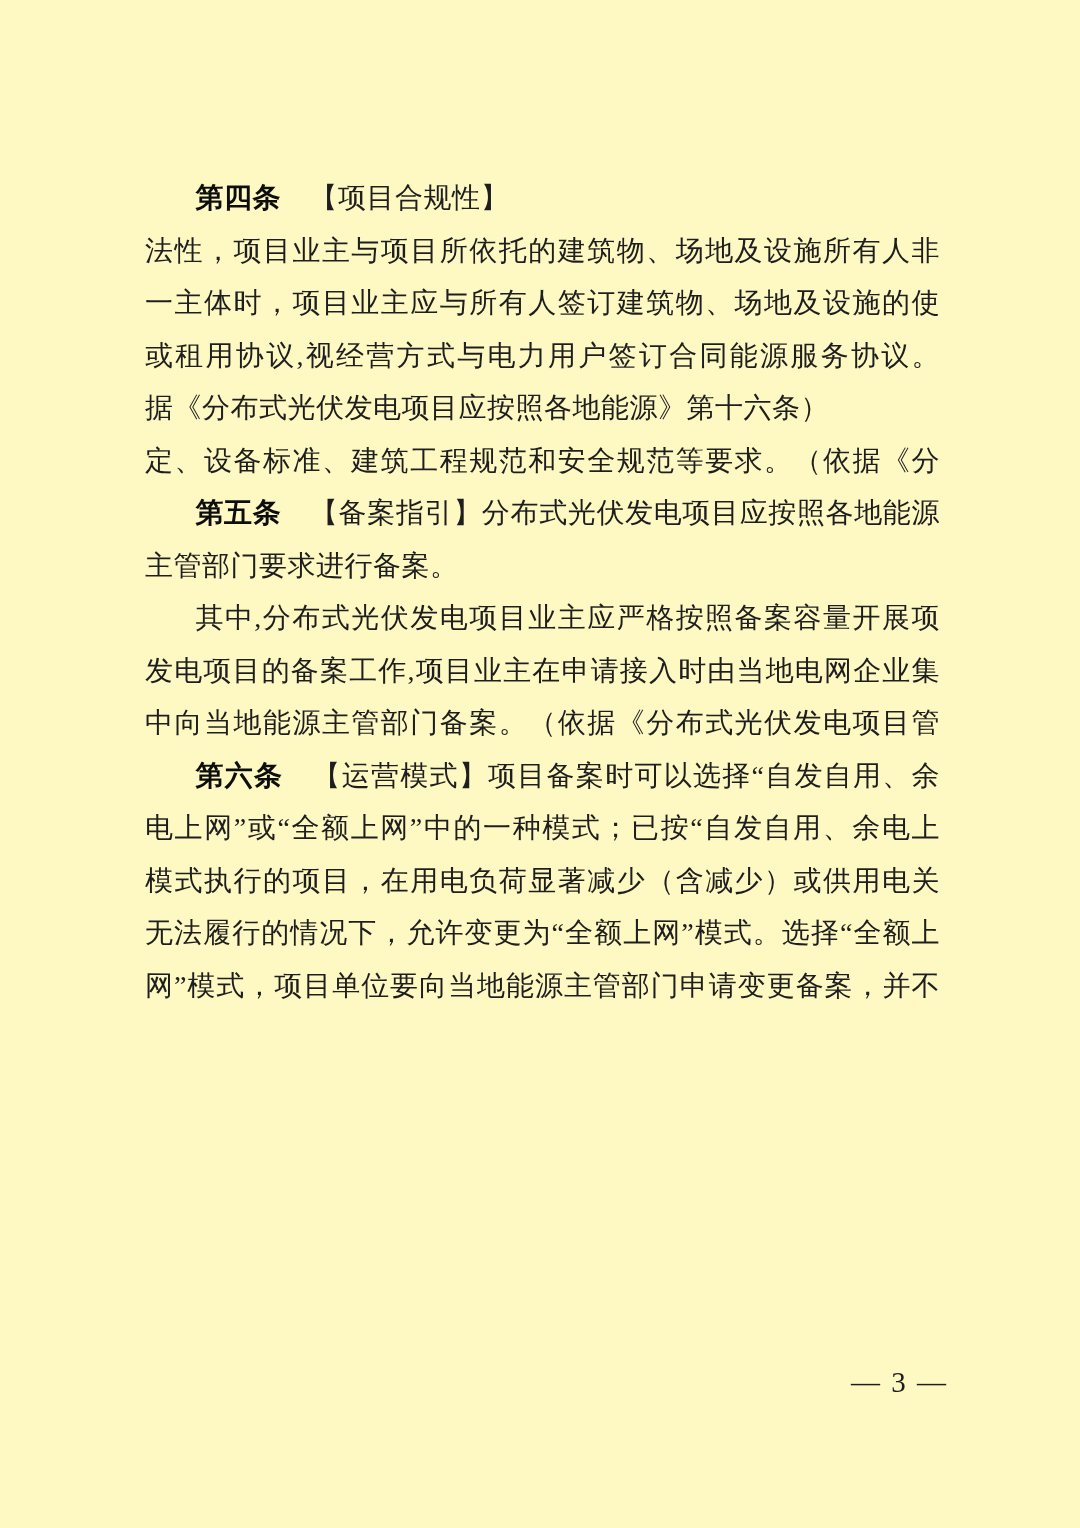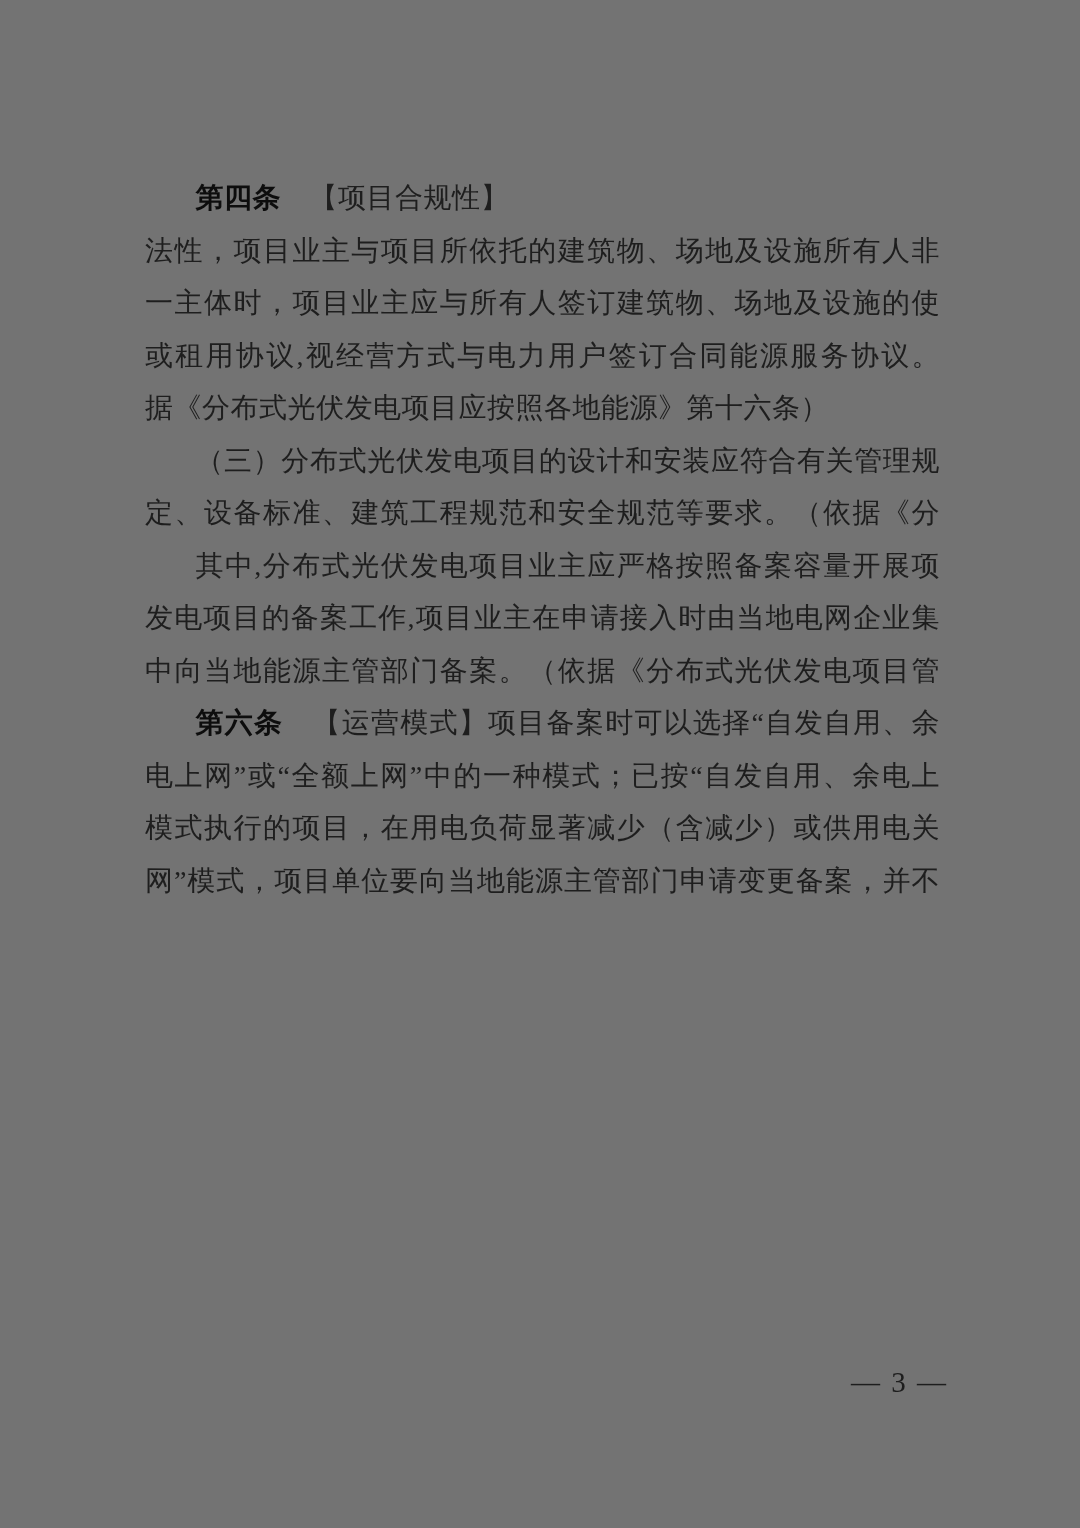--- a/index.html
+++ b/index.html
@@ -4,21 +4,21 @@
 <style>
   html, body {
     margin: 0;
     padding: 0;
     background: #ffffff;
   }
   .page {
     position: relative;
     width: 1080px;
     height: 1528px;
-    background: #737373;
+    background: #fef9c3;
     font-family: "Liberation Serif", "DejaVu Serif", serif;
     color: #1e1e1e;
     overflow: hidden;
   }
   .content {
     position: absolute;
     left: 145px;
     top: 172px;
     width: 795px;
   }
@@ -55,26 +55,28 @@
 </head>
 <body>
 
 <div class="page">
   <div class="content">
       <div class="line indent"><span class="term">第四条</span><span>　【项目合规性】</span></div>
       <div class="line justify"><span>法性，项目业主与项目所依托的建筑物、场地及设施所有人非同</span></div>
       <div class="line justify"><span>一主体时，项目业主应与所有人签订建筑物、场地及设施的使用</span></div>
       <div class="line justify"><span>或租用协议,视经营方式与电力用户签订合同能源服务协议。（依</span></div>
       <div class="line"><span>据《分布式光伏发电项目应按照各地能源》第十六条）</span></div>
-      <div class="line indent justify"><span>（三）分布式光伏发电项目的设计和安装应符合有关管理规</span></div>
       <div class="line justify"><span>定、设备标准、建筑工程规范和安全规范等要求。（依据《分布</span></div>
+      <div class="line indent justify"><span class="term">第五条</span><span>　【备案指引】分布式光伏发电项目应按照各地能源</span></div>
+      <div class="line"><span>主管部门要求进行备案。</span></div>
       <div class="line indent justify"><span>其中,分布式光伏发电项目业主应严格按照备案容量开展项</span></div>
       <div class="line justify"><span>发电项目的备案工作,项目业主在申请接入时由当地电网企业集</span></div>
       <div class="line justify"><span>中向当地能源主管部门备案。（依据《分布式光伏发电项目管理</span></div>
       <div class="line indent justify"><span class="term">第六条</span><span>　【运营模式】项目备案时可以选择“自发自用、余</span></div>
       <div class="line justify"><span>电上网”或“全额上网”中的一种模式；已按“自发自用、余电上网”</span></div>
       <div class="line justify"><span>模式执行的项目，在用电负荷显著减少（含减少）或供用电关系</span></div>
+      <div class="line justify"><span>无法履行的情况下，允许变更为“全额上网”模式。选择“全额上</span></div>
       <div class="line justify"><span>网”模式，项目单位要向当地能源主管部门申请变更备案，并不</span></div>
     </div>
   <div class="footer">
     <span>— 3 —</span>
   </div>
 </div>
 
 </body></html>

